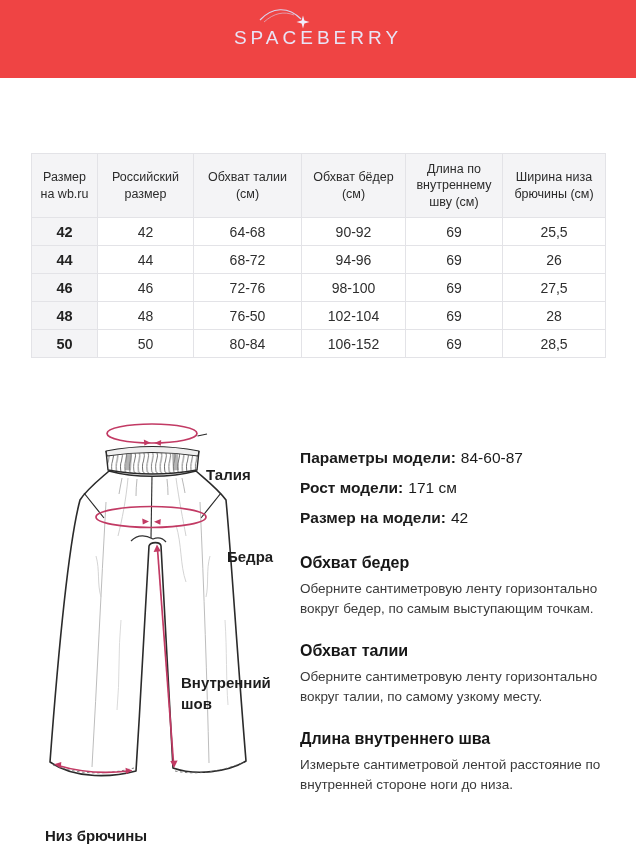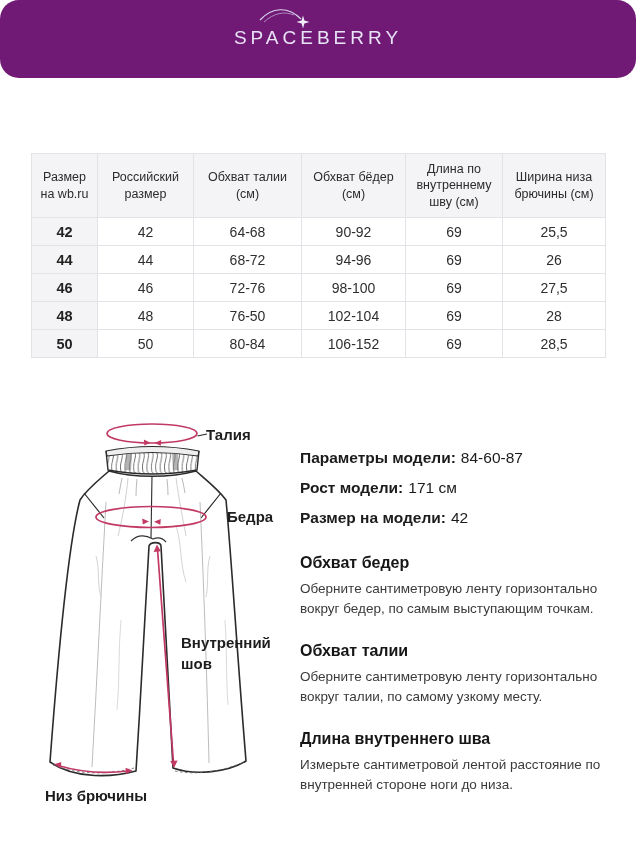--- a/index.html
+++ b/index.html
@@ -2,21 +2,21 @@
 <html lang="ru"><head>
 <meta charset="utf-8">
 <style>
   html,body{margin:0;padding:0;}
   body{
     width:636px;height:848px;position:relative;background:#ffffff;overflow:hidden;
     font-family:"Liberation Sans", sans-serif;
     -webkit-font-smoothing:antialiased;
   }
   
-  .brand-band{position:absolute;left:0;top:0;width:636px;height:78px;background:#701a75;border-radius:19px;}
+  .brand-band{position:absolute;left:0;top:0;width:636px;height:78px;background:#ef4444;}
   .brand{
     position:absolute;left:0;right:0;top:27px;text-align:center;
     color:#e8e4f6;font-size:19px;font-weight:400;letter-spacing:4px;
   }
   .comet{position:absolute;left:254px;top:5px;}
   
   .size-table{
     position:absolute;left:31px;top:153px;width:574px;
     border-collapse:collapse;table-layout:fixed;
   }
@@ -24,21 +24,21 @@
     height:59px;background:#f4f4f6;font-size:12.5px;font-weight:400;color:#2b2b2b;
     line-height:1.32;padding:2px 5px;border:1px solid #e3e3e7;text-align:center;vertical-align:middle;
   }
   .size-table td{
     height:27px;font-size:14px;color:#2e2e2e;text-align:center;vertical-align:middle;
     border:1px solid #e3e3e7;background:#fff;padding:0 4px;
   }
   .size-table td.c0{background:#f4f4f6;font-weight:700;font-size:14.5px;color:#222;}
   
   .pants{position:absolute;left:30px;top:415px;}
-  .diagram-label{position:absolute;font-size:15px;font-weight:600;color:#1d1d1d;white-space:nowrap;}
+  .diagram-label{position:absolute;font-size:15px;font-weight:600;color:#1d1d1d;white-space:nowrap;margin-top:40px;}
   .diagram-label.wrap{white-space:normal;line-height:21px;}
   .lbl-waist{left:206px;top:426px;}
   .lbl-hips{left:227px;top:508px;}
   .lbl-inseam{left:181px;top:632px;width:98px;}
   .lbl-hem{left:45px;top:787px;}
   
   .info-col{position:absolute;left:300px;top:443px;width:318px;}
   .mi-line{font-size:15.5px;line-height:30px;color:#1b1b1b;}
   .mi-label{font-weight:700;}
   .mi-value{font-weight:400;margin-left:5px;}

